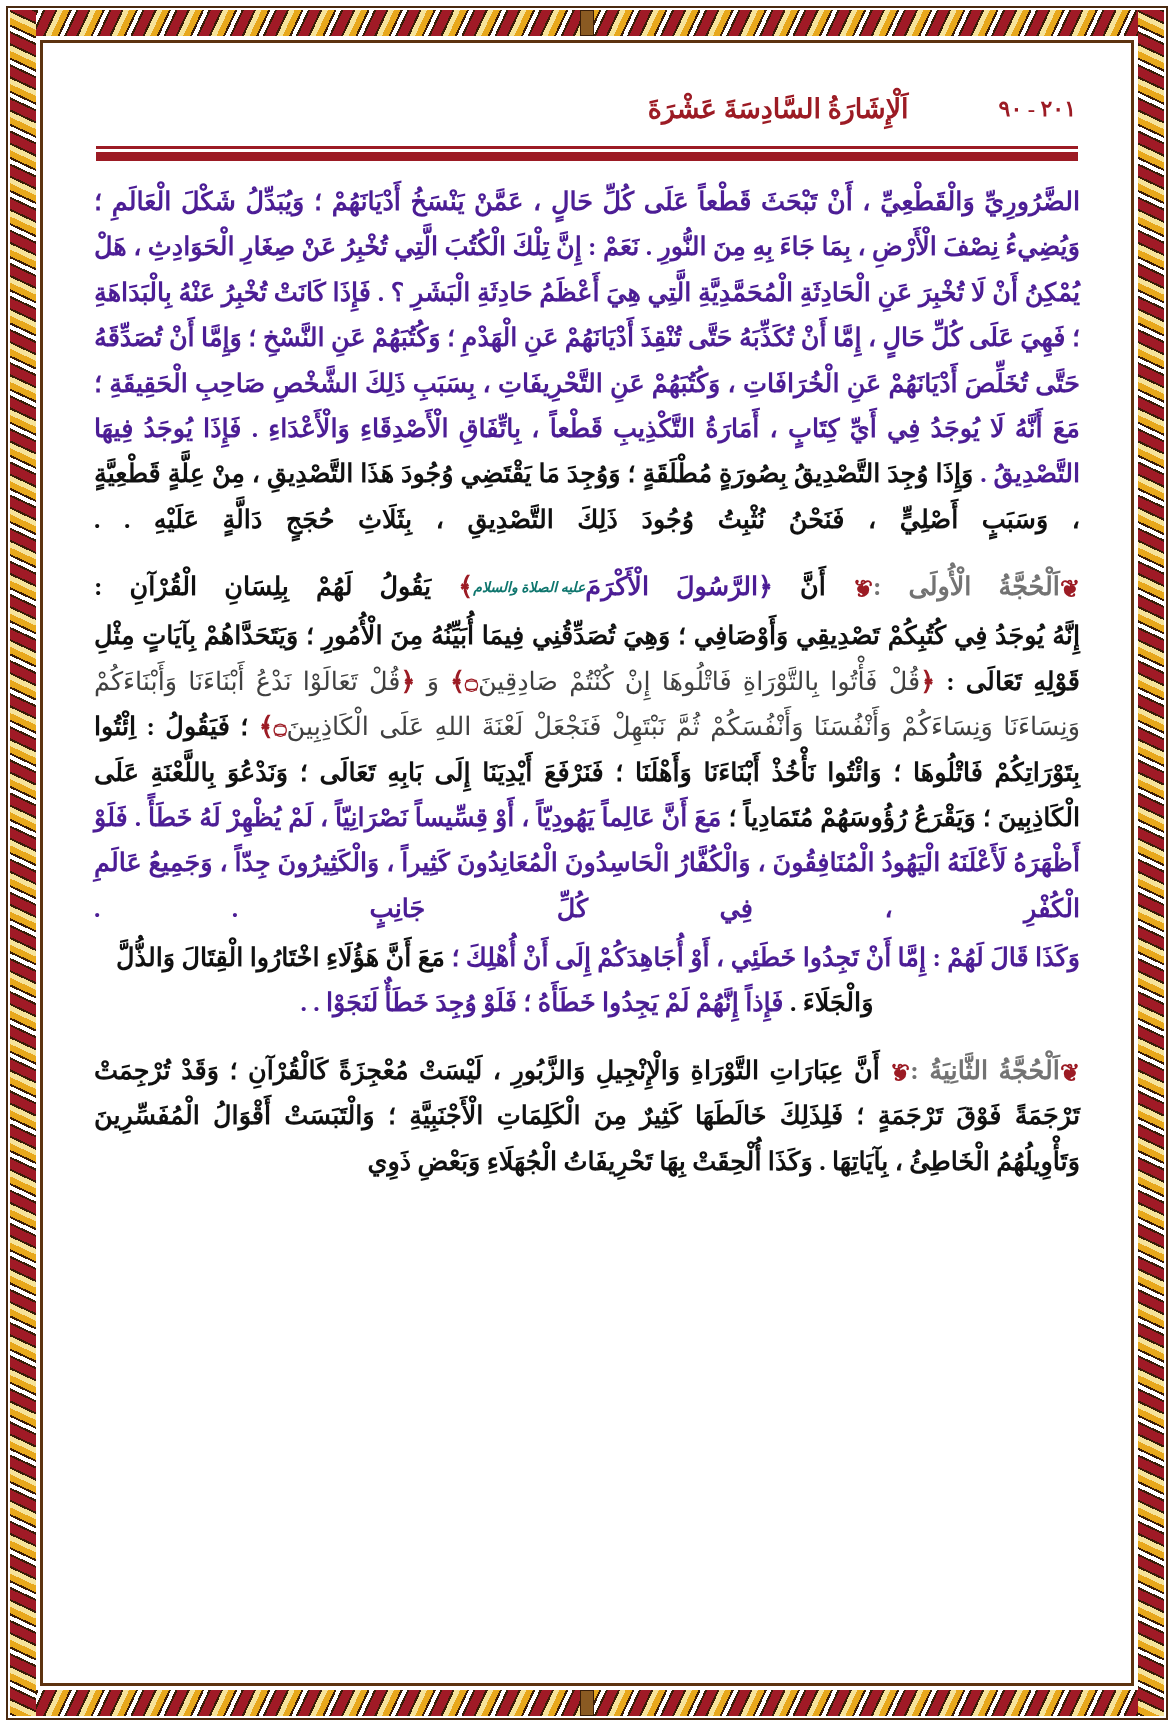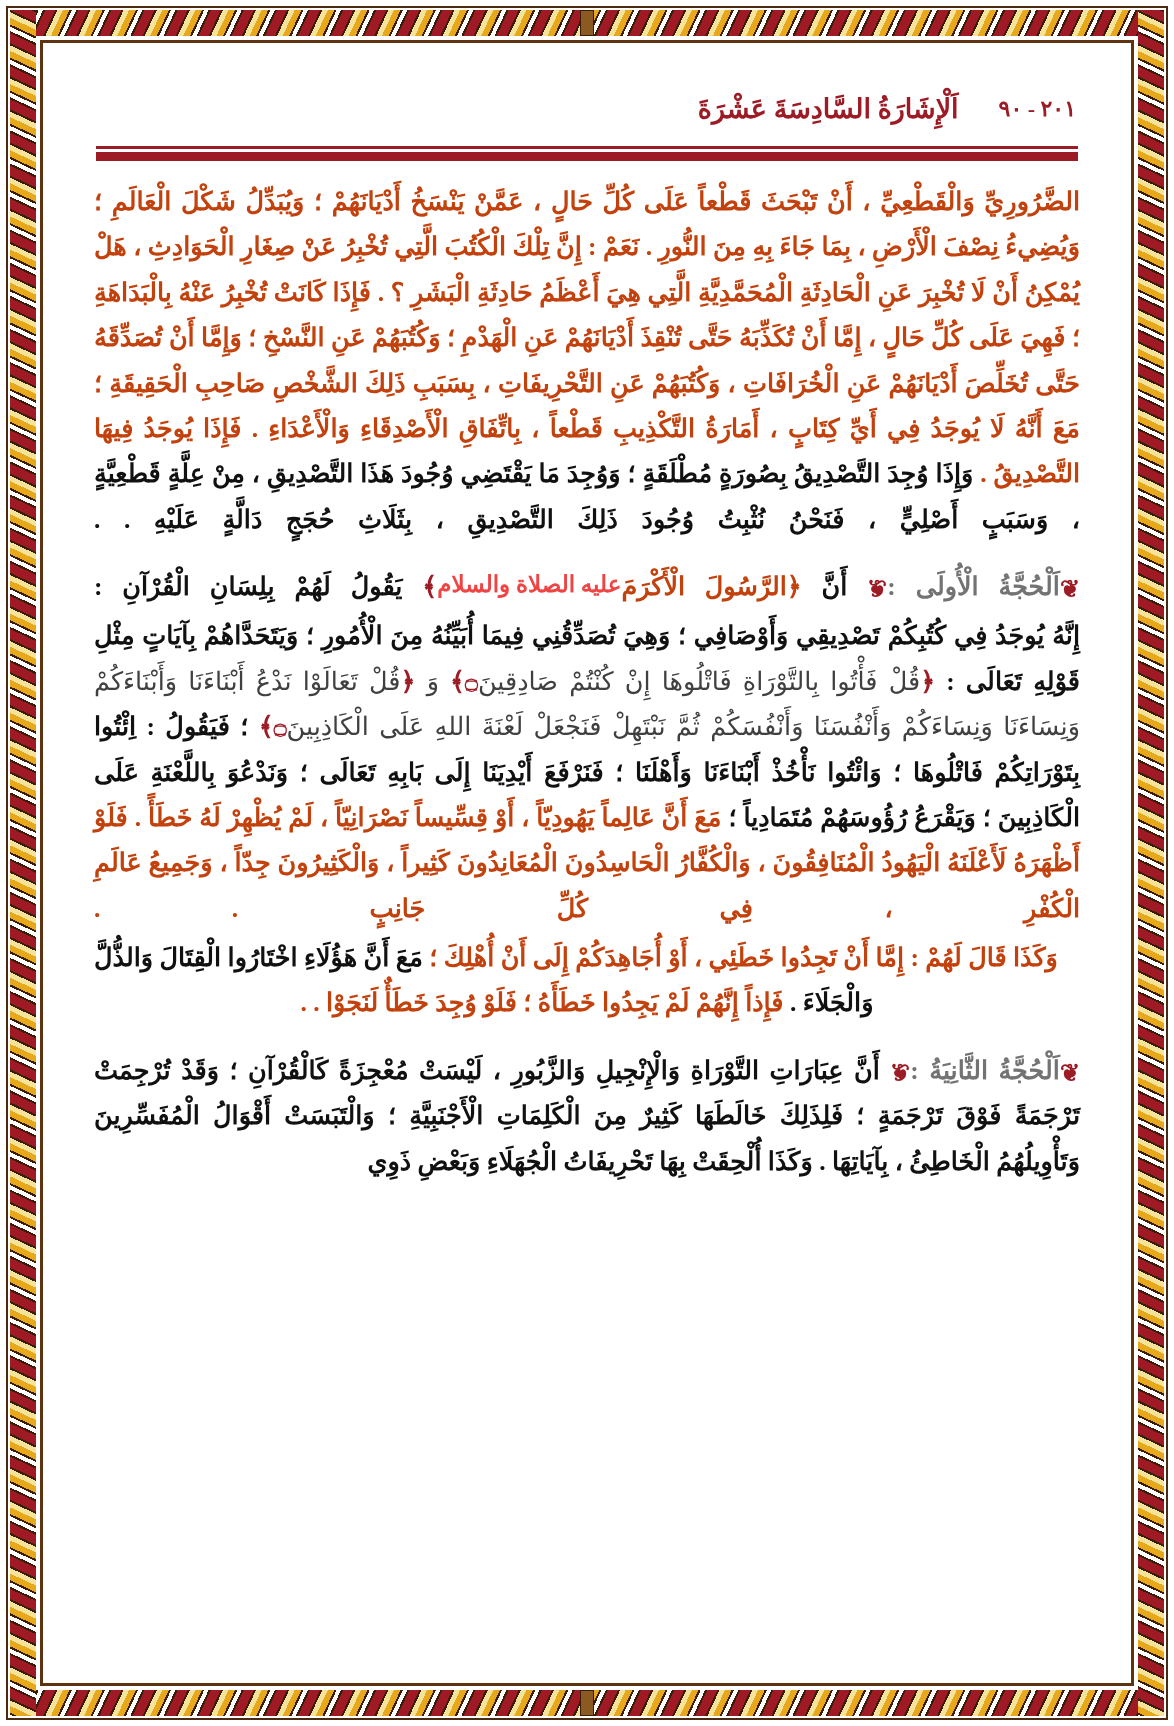--- a/index.html
+++ b/index.html
@@ -113,21 +113,21 @@
     font-weight: 700;
     letter-spacing: 1px;
     white-space: nowrap;
     font-family: "Liberation Serif", "DejaVu Serif", serif;
   }
   .header-title {
     color: #9c1b24;
     font-size: 27px;
     font-weight: 700;
     white-space: nowrap;
-    margin-right: 40px;
+    margin-right: 90px;
     margin-left: auto;
     padding-left: 150px;
   }
   .header-rule-wrap {
     margin: 8px 16px 0 16px;
   }
   .header-rule-thin {
     height: 3px;
     background: #9c1b24;
   }
@@ -145,29 +145,29 @@
     margin: 18px 14px 0 14px;
     font-size: 25.5px;
     line-height: 1.78;
     font-weight: 700;
     color: #9c1b24;
     font-family: "Liberation Serif", "DejaVu Serif", serif;
   }
   .para { margin: 0 0 4px 0; }
   .para.spaced { margin-top: 22px; }
   .para.centered {
-    text-align: left;
+    text-align: right;
     text-align-last: center;
   }
   .para.last-left {
     text-align: justify;
     text-align-last: right;
   }
 
-  .t-red   { color: #c2410c; font-family: Liberation Serif, serif; }
+  .t-red   { color: #4c1d95; font-family: Liberation Serif, serif; }
   .t-black { color: #111111; font-weight: 700; margin-top: 8px; }
   .t-blue  { color: #404040; font-weight: 400; }
 
   .heading-label {
     color: #737373;
     font-weight: 700;
   }
   .ornament {
     color: #9c1b24;
     font-size: 24px;
@@ -180,24 +180,25 @@
     color: #9c1b24;
     font-weight: 700;
   }
   .verse-end {
     color: #9c1b24;
     font-size: 22px;
     display: inline-block;
     transform: translateY(-2px);
   }
   .honorific {
-    color: #ef4444;
-    font-size: 23px;
+    color: #0f766e;
+    font-size: 14px;
     display: inline-block;
     transform: translateY(-3px);
+    font-style: italic;
   }
 </style>
 </head>
 <body>
 
 <div id="page">
 
   <div class="frame-outer"></div>
   <div class="braid-band braid-h braid-top"></div>
   <div class="braid-band braid-h braid-bottom"></div>

